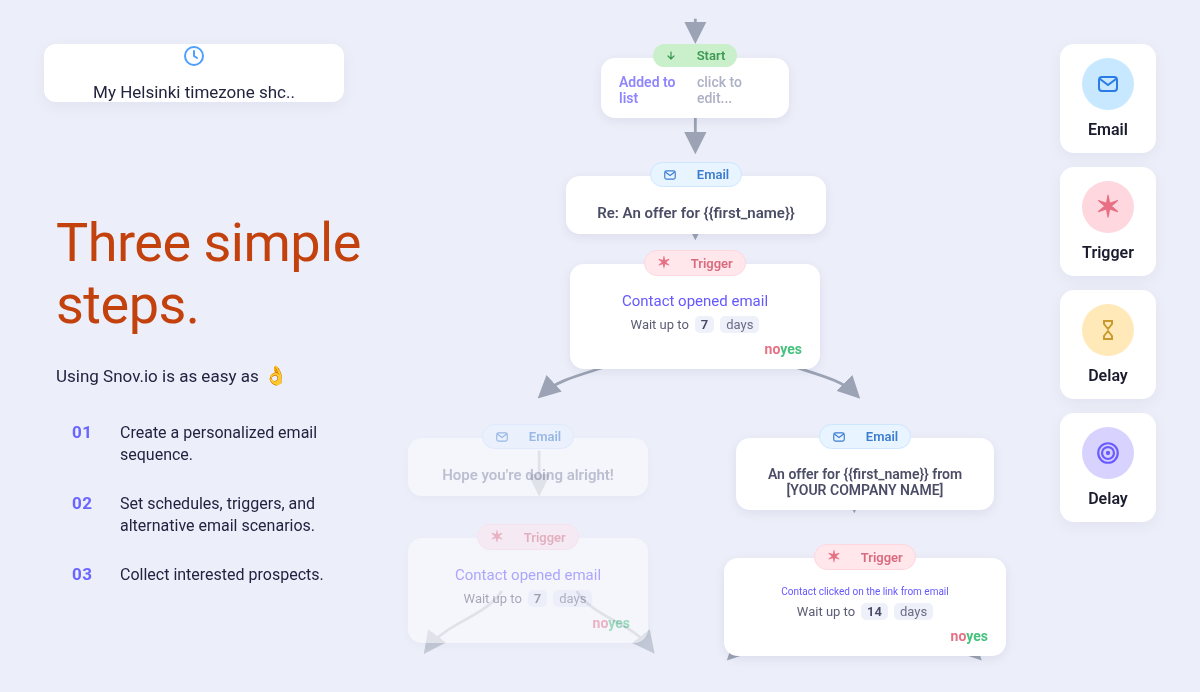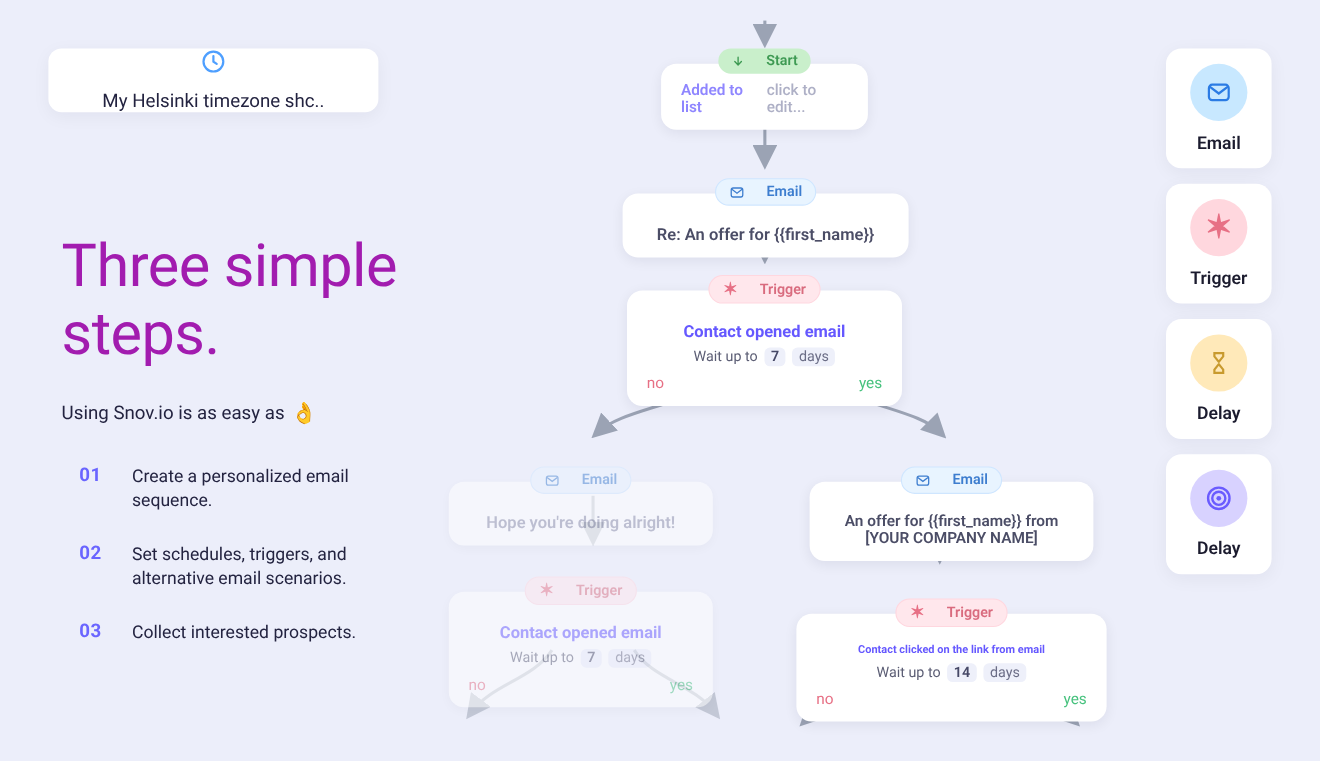--- a/index.html
+++ b/index.html
@@ -31,21 +31,21 @@
   }
   .tz-pill span { font-size: 17px; color:#232340; }
 
   .headline {
     position:absolute;
     left: 56px; top: 212px;
     font-size: 54px;
     line-height: 1.15;
     font-weight: 400;
     letter-spacing: -0.5px;
-    color:#a21caf;
+    color:#c2410c;
     width: 340px;
   }
   .subline {
     position:absolute;
     left:56px; top:364px;
     font-size:17px;
     color:#232340;
     display:flex; align-items:center; gap:6px;
   }
 
@@ -109,26 +109,26 @@
     font-size:13px; font-weight:600;
     padding:4px 12px;
     border-radius:999px;
     position:absolute; top:-14px;
   }
   .badge-start   { background:#C9EFCB; color:#3E9A53; }
   .badge-email   { background:#E8F4FF; color:#3D7DCF; border:1px solid #cfe6ff; }
   .badge-trigger { background:#FFE7EC; color:#D96B7E; border:1px solid #ffd7df; }
 
   .node .content { font-size:15px; text-align:center; margin-top:16px;}
-  .node .content.purple { color:#6558FF; font-weight:700; }
+  .node .content.purple { color:#6558FF; font-weight:400; }
   .node .content.gray { color:#8a8ca6; font-weight:600;}
   .node .subcontent { font-size:13px; color:#5b5d74; margin-top:6px; display:flex; align-items:center; gap:6px;}
   .pill-num { background:#eef0fa; border-radius:5px; padding:1px 6px; font-weight:600; color:#464866;}
   .pill-num2 { background:#eef0fa; border-radius:5px; padding:1px 6px; font-weight:400; color:#6b6d86;}
-  .yn { display:flex; justify-content:space-between; width:100%; margin-top:8px; font-size:14px; font-weight:400;}
+  .yn { display:flex; justify-content:flex-end; width:100%; margin-top:8px; font-size:14px; font-weight:700;}
   .yn .no { color:#E77085; }
   .yn .yes { color:#47C27E; }
 
   
   .n-start      { left:241px; top:58px;  width:188px; padding-top:16px;}
   .n-email1     { left:206px; top:176px; width:260px; }
   .n-trigger1   { left:210px; top:264px; width:250px; }
   .n-emailL     { left:48px;  top:438px; width:240px; }
   .n-emailR     { left:376px; top:438px; width:258px; padding:12px 14px;}
   .n-triggerL   { left:48px;  top:538px; width:240px; }

